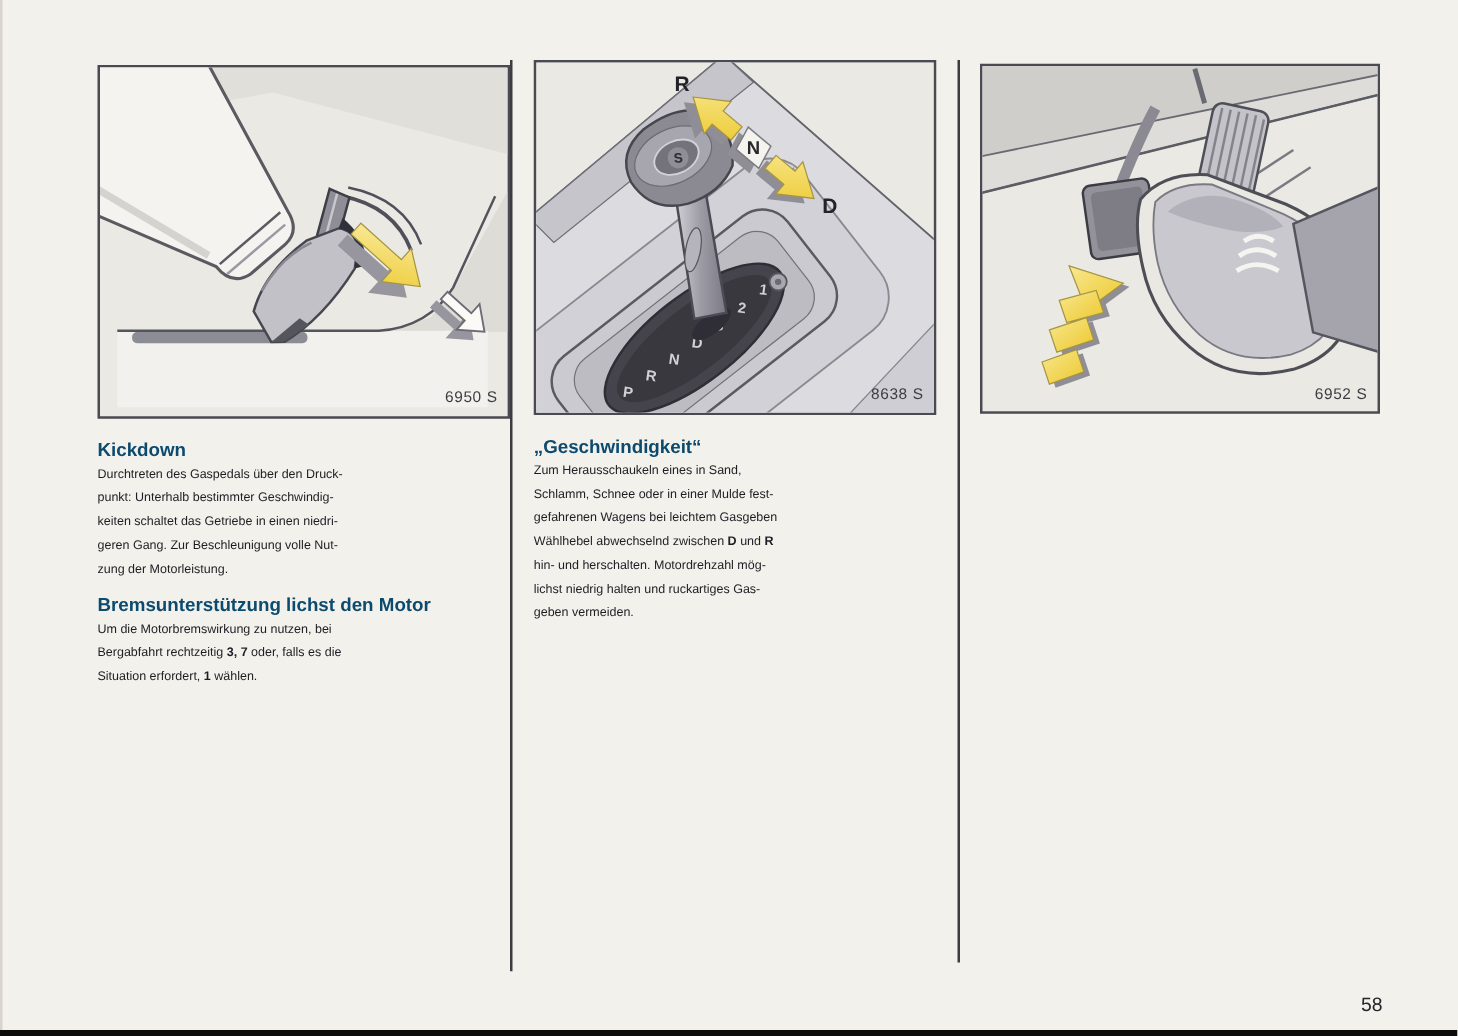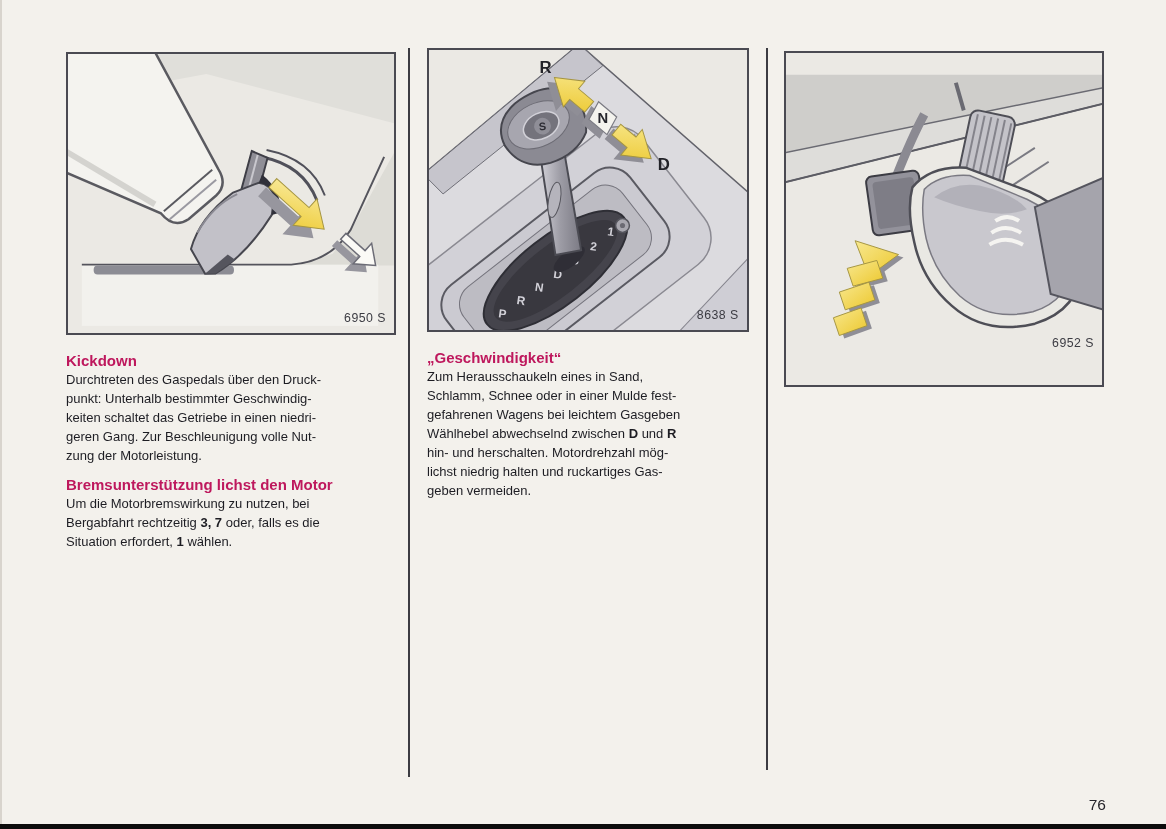--- a/index.html
+++ b/index.html
@@ -8,39 +8,39 @@
     background:#f3f1ec;
     font-family:"Liberation Sans","DejaVu Sans",sans-serif;
     color:#1d1d23;
   }
   .scan-edge-left{position:absolute;left:0;top:0;width:2px;height:100%;background:#d8d4cd;}
   .bottom-bar{position:absolute;left:0;top:824px;width:100%;height:5px;background:#0c0c0c;}
   .divider{position:absolute;width:2px;background:#3c3c42;}
   #divider-1{left:408px;top:48px;height:729px;}
   #divider-2{left:766px;top:48px;height:722px;}
   .col{position:absolute;}
-  #col-1{left:66px;top:52px;width:336px;}
+  #col-1{left:78px;top:52px;width:336px;}
   #col-2{left:427px;top:48px;width:330px;}
   #col-3{left:784px;top:51px;width:330px;}
   .figure{
     border:2px solid #4a4a52;background:#ebe9e4;box-sizing:border-box;
     position:relative;
   }
   #fig-1{width:330px;height:283px;}
   #fig-2{width:322px;height:284px;}
-  #fig-3{width:320px;height:336px;}
+  #fig-3{width:320px;height:280px;}
   .figure svg{display:block;width:100%;height:100%;}
   .fig-caption{fill:#3c3c43;font-size:12.5px;letter-spacing:.5px;}
   .col-text{margin-top:16px;}
   h3{
-    font-size:15px;line-height:19px;margin:0;font-weight:bold;color:#be185d;
+    font-size:15px;line-height:19px;margin:0;font-weight:bold;color:#0c4a6e;
   }
   h3.later{margin-top:10px;}
   p{
-    font-size:13px;line-height:19px;margin:0 0 9px 0;
+    font-size:10px;line-height:19px;margin:0 0 9px 0;
     white-space:pre-line;color:#1d1d23;
   }
   p b{font-weight:bold;}
   .page-number{
     position:absolute;top:796px;right:60px;font-size:15.5px;color:#26262c;
   }
   text{font-family:"Liberation Sans","DejaVu Sans",sans-serif;}
   .gate-letter{fill:#d2d1d8;font-size:12px;font-weight:bold;}
   .shift-label{fill:#222228;font-size:17px;font-weight:bold;}
 </style>
@@ -262,14 +262,14 @@
   </div>
   <div class="col-text">
     <section>
     </section>
   </div>
 </div>
 
 <div class="divider" id="divider-1"></div>
 <div class="divider" id="divider-2"></div>
 
-<div class="page-number">76</div>
+<div class="page-number">58</div>
 <div class="bottom-bar"></div>
 
 </body></html>

